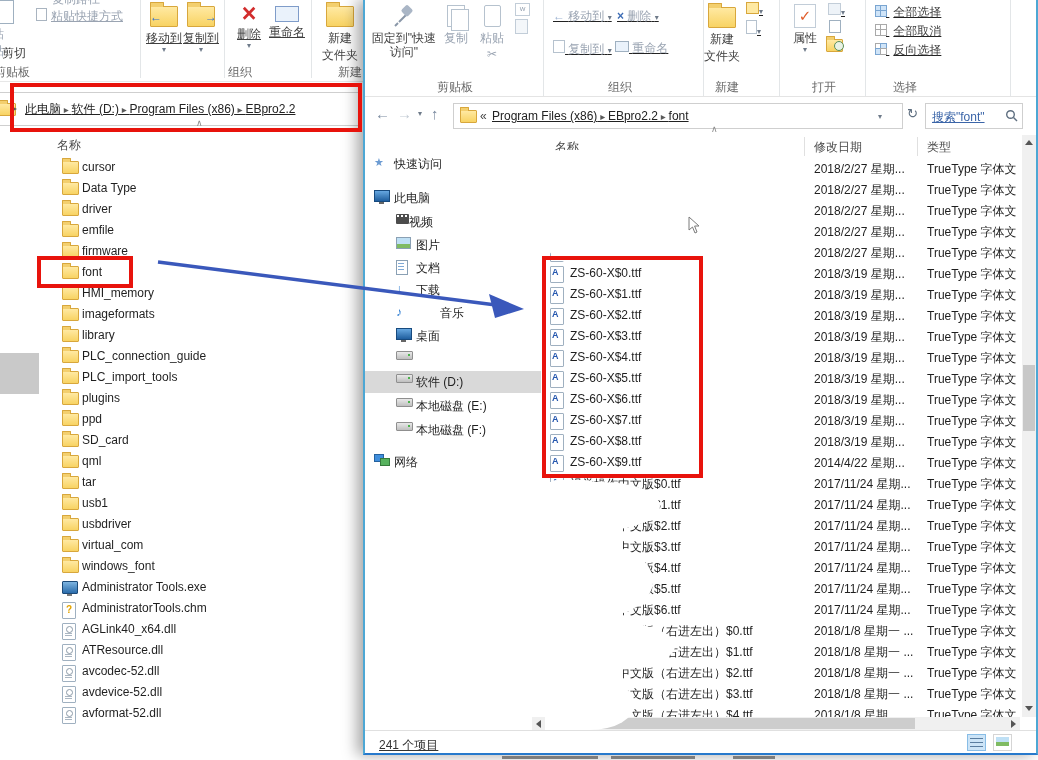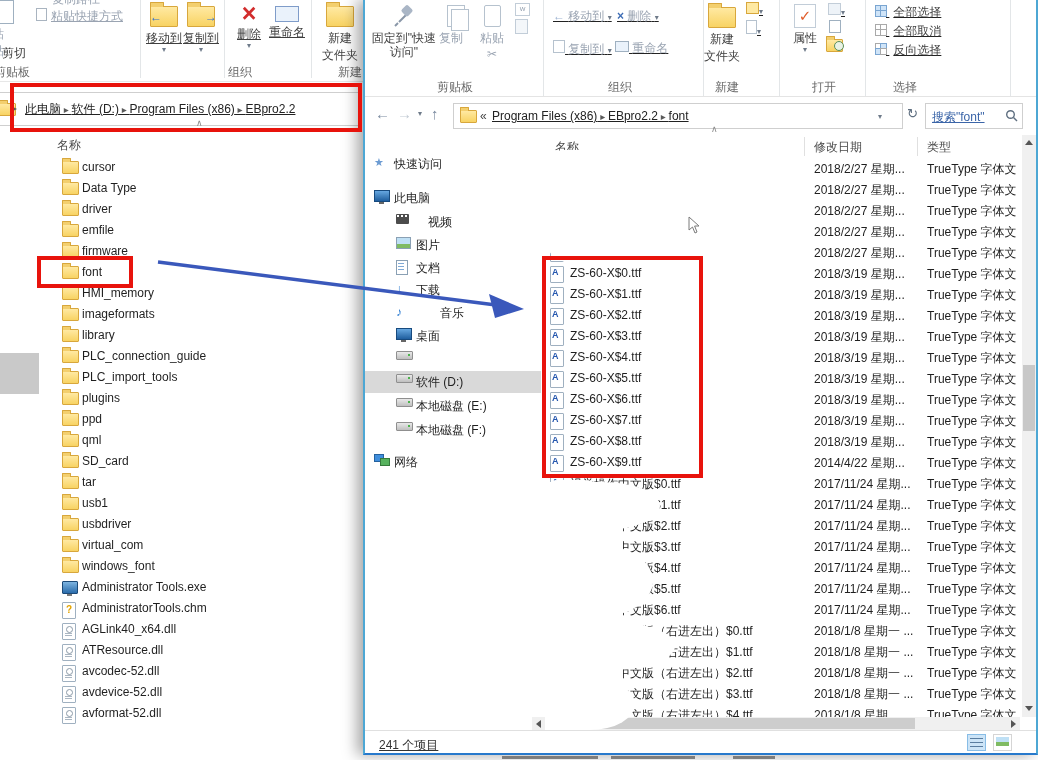--- a/index.html
+++ b/index.html
@@ -188,25 +188,25 @@
         <div class="lrow">
           <span class="ic fldr"></span>
           <span class="lb">plugins</span>
         </div>
         <div class="lrow">
           <span class="ic fldr"></span>
           <span class="lb">ppd</span>
         </div>
         <div class="lrow">
           <span class="ic fldr"></span>
+          <span class="lb">SD_card</span>
+        </div>
+        <div class="lrow">
+          <span class="ic fldr"></span>
           <span class="lb">qml</span>
-        </div>
-        <div class="lrow">
-          <span class="ic fldr"></span>
-          <span class="lb">SD_card</span>
         </div>
         <div class="lrow">
           <span class="ic fldr"></span>
           <span class="lb">tar</span>
         </div>
         <div class="lrow">
           <span class="ic fldr"></span>
           <span class="lb">usb1</span>
         </div>
         <div class="lrow">
@@ -266,21 +266,21 @@
 
       <div class="abs" style="left:6px;top:0;width:66px;text-align:center;">
         <svg width="22" height="26" viewBox="0 0 22 26" style="margin-top:2px;">
           <line x1="6" y1="20" x2="13" y2="13" stroke="#8a97a8" stroke-width="2"></line>
           <rect x="10" y="4" width="9" height="9" rx="2" transform="rotate(45 14 8)" fill="#aab6c6"></rect>
           <line x1="5" y1="21" x2="2" y2="24" stroke="#8a97a8" stroke-width="2"></line>
         </svg>
         <div class="riblbl" style="line-height:14px;">固定到"快速访问"</div>
       </div>
 
-      <div class="abs" style="left:74px;top:0;width:34px;">
+      <div class="abs" style="left:74px;top:0;width:34px;text-align:center;">
         <div style="position:relative;margin:5px auto 3px;width:16px;height:20px;background:#fff;border:1px solid #b6c2ce;">
           <div style="position:absolute;left:3px;top:3px;width:16px;height:20px;background:#fff;border:1px solid #b6c2ce;"></div>
         </div>
         <div class="ribgray">复制</div>
       </div>
 
       <div class="abs" style="left:110px;top:0;width:34px;text-align:center;">
         <div style="margin:5px auto 3px;width:15px;height:20px;background:#fff;border:1px solid #b6c2ce;border-radius:2px;"></div>
         <div class="ribgray">粘贴</div>
         <div style="color:#9aa4b2;font-size:12px;">✂</div>
@@ -396,21 +396,21 @@
         <div class="sbitem" style="top: 18px; left: 0px; width: 176px;">
           <span class="sic" style="color: rgb(108, 155, 210); font-size: 11px; left: 9px;">★</span>
           <span class="slb" style="left: 29px;">快速访问</span>
         </div>
         <div class="sbitem" style="top: 52px; left: 0px; width: 176px;">
           <span class="pcmon sic" style="left: 9px;"></span>
           <span class="slb" style="left: 29px;">此电脑</span>
         </div>
         <div class="sbitem" style="top: 76px; left: 0px; width: 176px;">
           <span class="filmic sic" style="left: 31px;"></span>
-          <span class="slb" style="left: 63px;">视频</span>
+          <span class="slb" style="left: 44px;">视频</span>
         </div>
         <div class="sbitem" style="top: 99px; left: 0px; width: 176px;">
           <span class="picic sic" style="left: 31px;"></span>
           <span class="slb" style="left: 51px;">图片</span>
         </div>
         <div class="sbitem" style="top: 122px; left: 0px; width: 176px;">
           <span class="docic sic" style="left: 31px;"></span>
           <span class="slb" style="left: 51px;">文档</span>
         </div>
         <div class="sbitem" style="top: 144px; left: 0px; width: 176px;">

